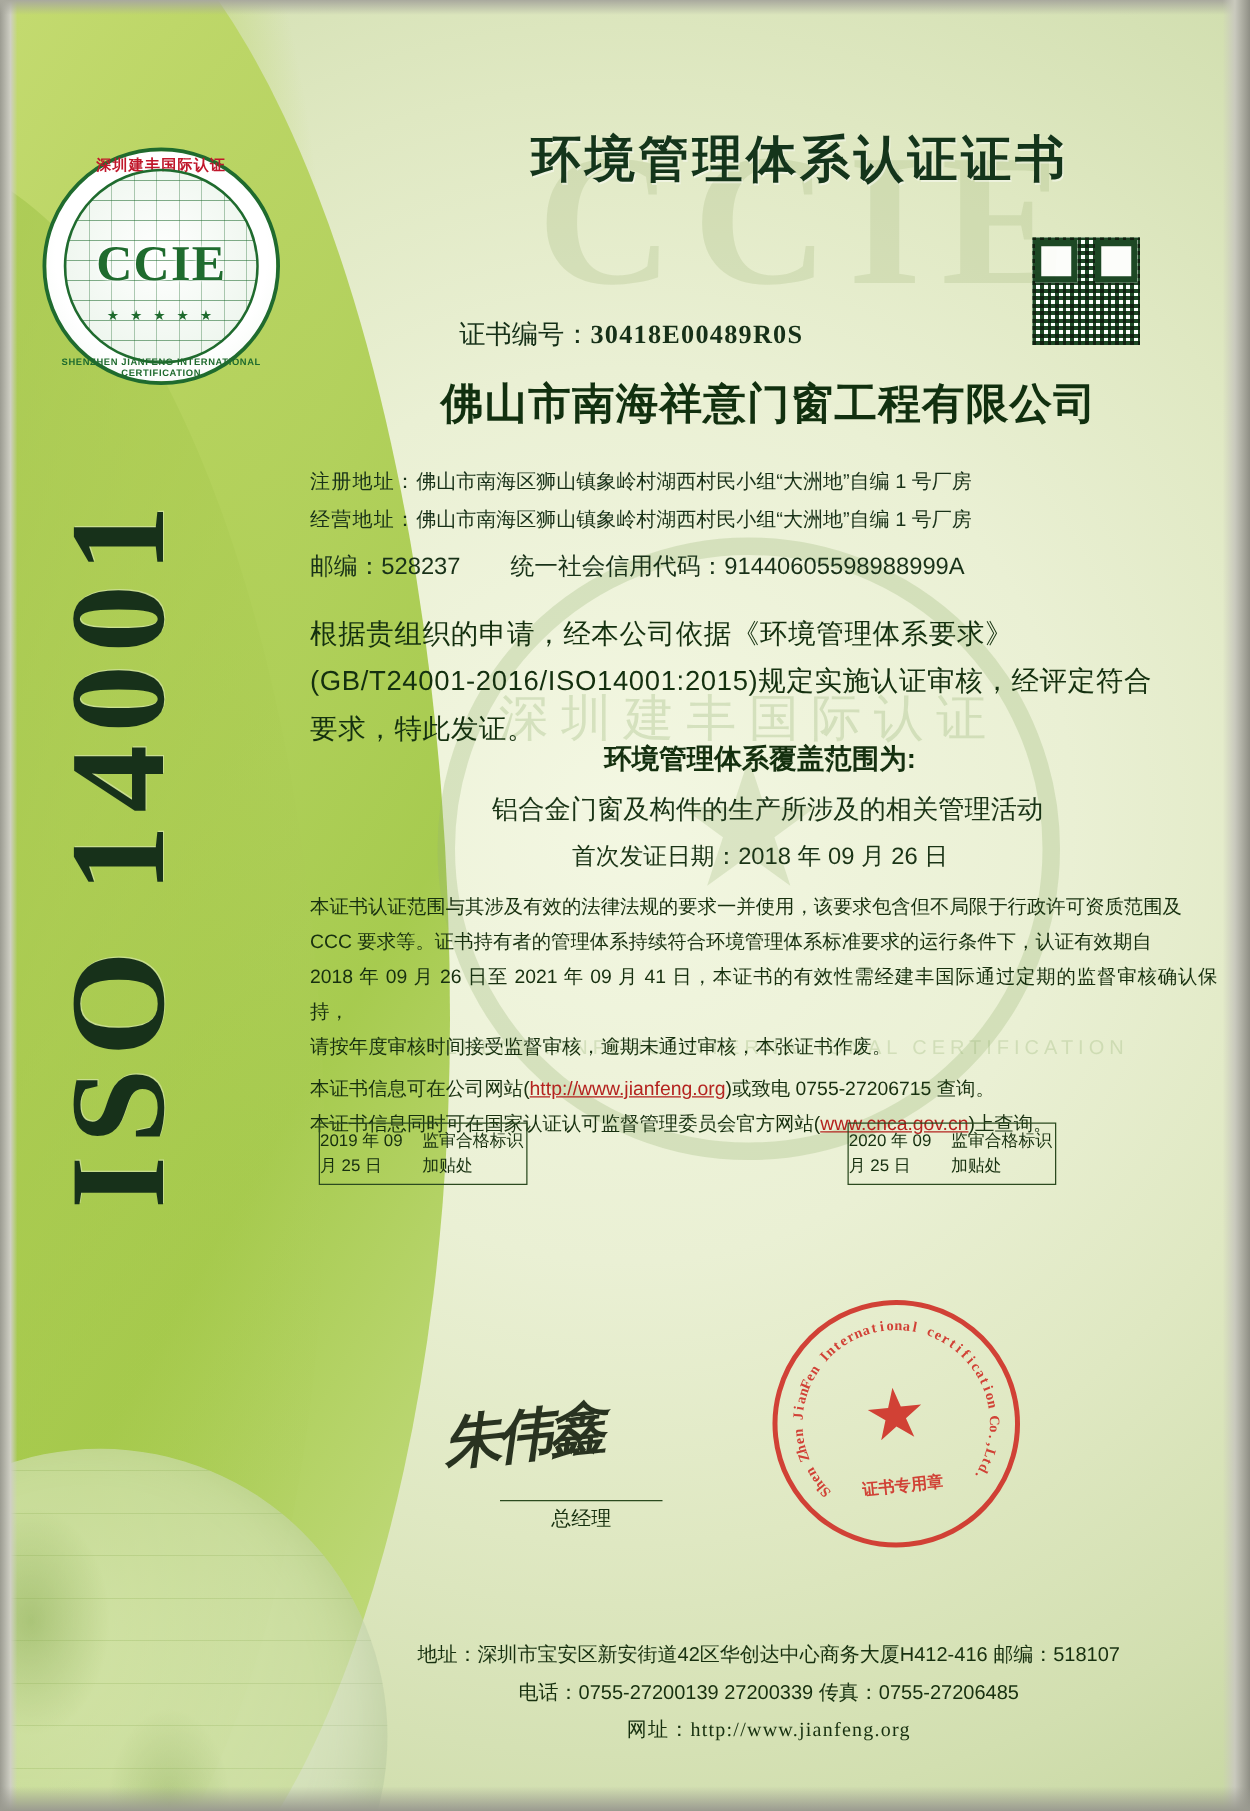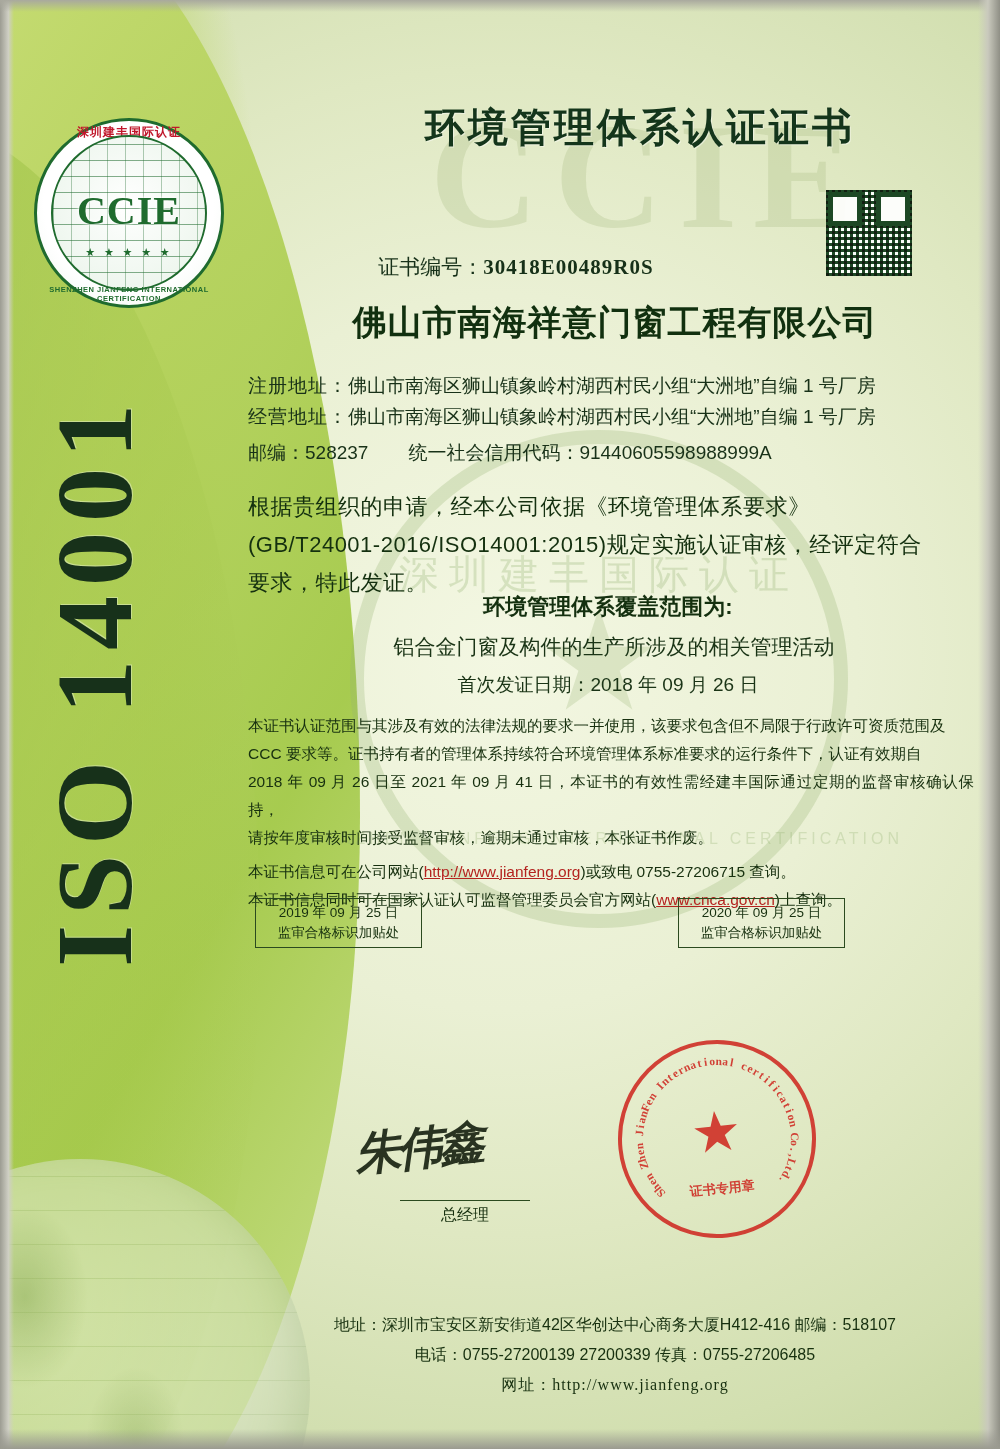--- a/index.html
+++ b/index.html
@@ -144,33 +144,33 @@
     background-blend-mode:multiply;
     opacity:.92;
   }
   .qr:before,.qr:after{
     content:"";position:absolute;width:24px;height:24px;border:5px solid #0d3b17;background:#fff;
   }
   .qr:before{left:2px;top:2px;}
   .qr:after{right:2px;top:2px;}
 
   .row-certno{
-    position:absolute;left:256px;top:253px;width:520px;text-align:center;
+    position:absolute;left:245px;top:253px;width:520px;text-align:center;
     font-size:21px;color:#163018;font-family:"Liberation Sans",sans-serif;
   }
   .row-certno b{font-family:"Liberation Serif",serif;letter-spacing:1px;font-weight:bold;}
 
   .company{
     position:absolute;left:250px;top:300px;width:730px;text-align:center;
     font-size:34px;font-weight:bold;color:#11300f;font-family:"Liberation Sans",sans-serif;
     letter-spacing:1px;
   }
 
   .addr{
-    position:absolute;left:248px;top:370px;width:720px;font-size:19px;color:#183118;
+    position:absolute;left:248px;top:370px;width:720px;font-size:16px;color:#183118;
     font-family:"Liberation Sans",sans-serif;line-height:31px;
   }
   .addr .lbl{letter-spacing:1px;}
   .zip-row{
     position:absolute;left:248px;top:440px;width:720px;font-size:19px;color:#183118;
     font-family:"Liberation Sans",sans-serif;display:flex;gap:40px;
   }
   .zip-row .credit{}
 
   .para{
@@ -194,21 +194,21 @@
   .fine{
     position:absolute;left:248px;top:712px;width:726px;font-size:15.5px;color:#17300f;
     font-family:"Liberation Sans",sans-serif;line-height:28px;text-align:justify;
   }
   .fine a{color:#b4231f;}
   .fine .b2{margin-top:6px;}
 
   .stampbox{
     position:absolute;width:165px;height:48px;border:1.5px solid #2b4a1f;
     font-family:"Liberation Sans",sans-serif;font-size:13.5px;color:#17300f;
-    display:flex;flex-direction:column;align-items:center;justify-content:center;line-height:20px;
+    display:flex;flex-direction:row;align-items:center;justify-content:center;line-height:20px;
   }
   .stamp1{left:255px;top:898px;}
   .stamp2{left:678px;top:898px;}
 
   
   .sig{
     position:absolute;left:355px;top:1115px;width:180px;height:70px;
     font-family:"Liberation Serif",serif;font-size:46px;color:#15200f;
     transform:rotate(-6deg);font-style:italic;font-weight:bold;letter-spacing:-4px;
     opacity:.9;

